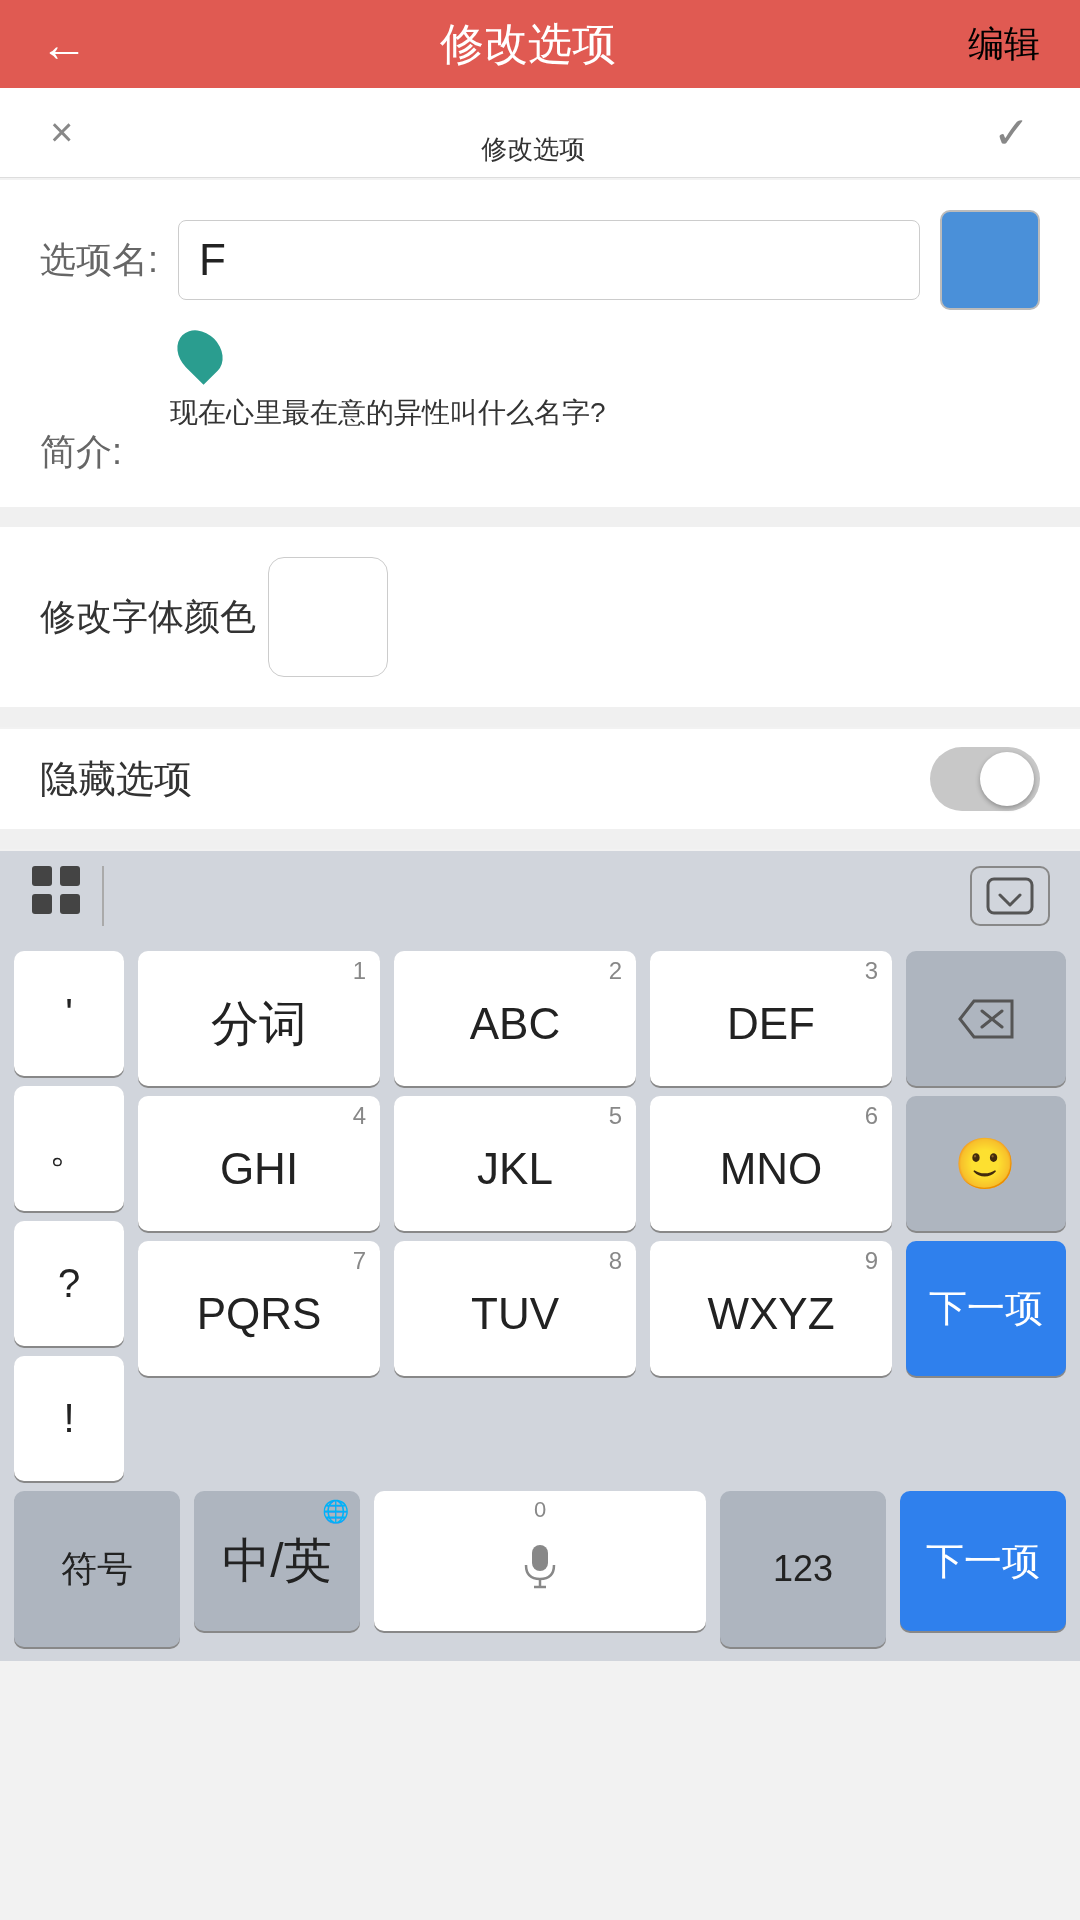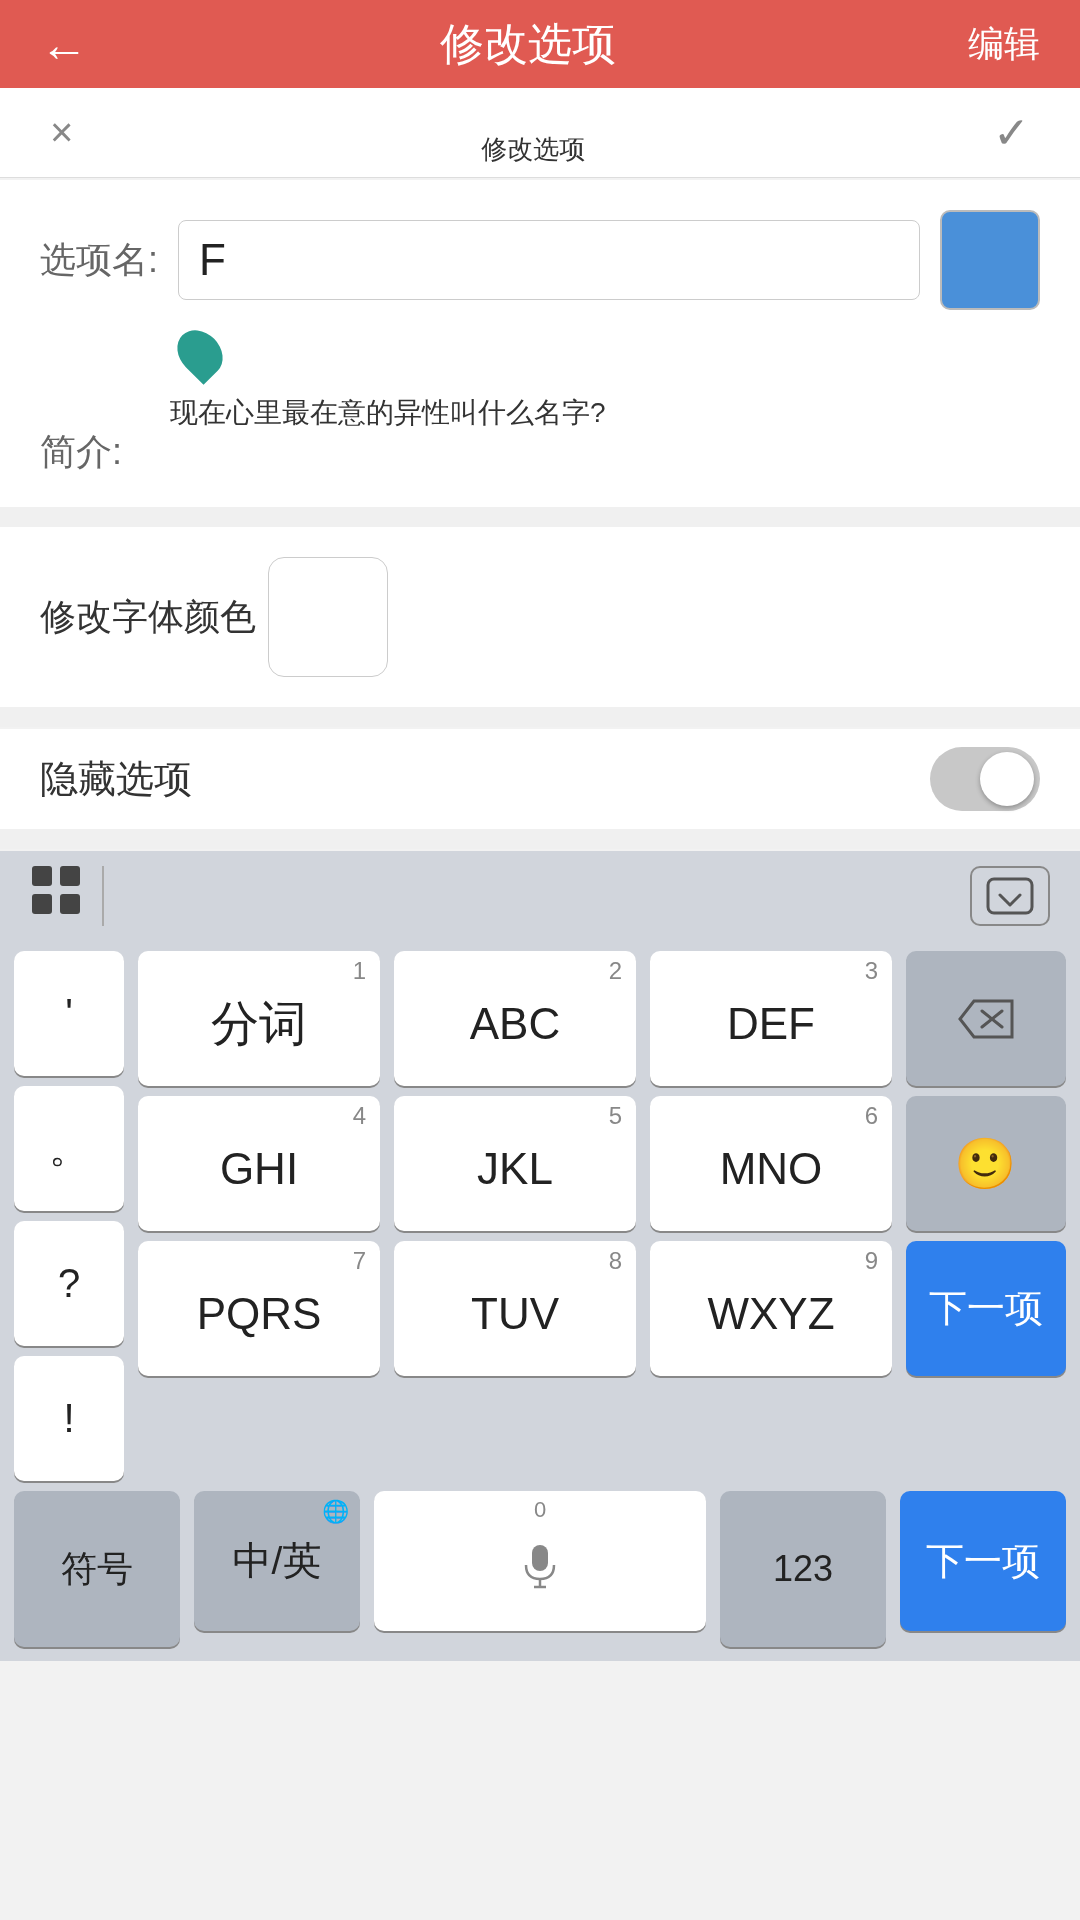--- a/index.html
+++ b/index.html
@@ -27,21 +27,21 @@
       color: #fff;
       font-size: 48px;
       cursor: pointer;
     }
     .nav-bar .nav-title {
       color: #fff;
       font-size: 44px;
       font-weight: 500;
     }
     .nav-bar .nav-edit {
-      color: #ffffff;
+      color: #000000;
       font-size: 36px;
       cursor: pointer;
     }
 
     
     .modal-header {
       background: #fff;
       height: 90px;
       display: flex;
       align-items: center;
@@ -426,21 +426,21 @@
       </div>
     </div>
   </div>
 
   <div style="display:flex; gap:14px; padding:10px 14px 14px 14px;">
     <div class="key gray" style="height:156px;">
       <span class="key-main" style="font-size:36px; margin-top:0;">符号</span>
     </div>
     <div class="key gray" style="height:140px; position:relative;">
       <span style="font-size:22px; color:#888; position:absolute; top:8px; right:10px;">🌐</span>
-      <span class="key-main" style="font-size:39px; margin-top:0;">中/英</span>
+      <span class="key-main" style="font-size:48px; margin-top:0;">中/英</span>
     </div>
     <div class="key white" style="height:140px; position:relative; flex:2;">
       <span style="font-size:22px; color:#888; position:absolute; top:6px; left:50%; transform:translateX(-50%);">0</span>
 
       <svg width="36" height="46" viewBox="0 0 36 46" style="margin-top:10px;">
         <rect x="10" y="2" width="16" height="26" rx="8" fill="#888"></rect>
         <path d="M4 22 Q4 36 18 36 Q32 36 32 22" stroke="#888" stroke-width="2.5" fill="none"></path>
         <line x1="18" y1="36" x2="18" y2="44" stroke="#888" stroke-width="2.5"></line>
         <line x1="12" y1="44" x2="24" y2="44" stroke="#888" stroke-width="2.5"></line>
       </svg>

